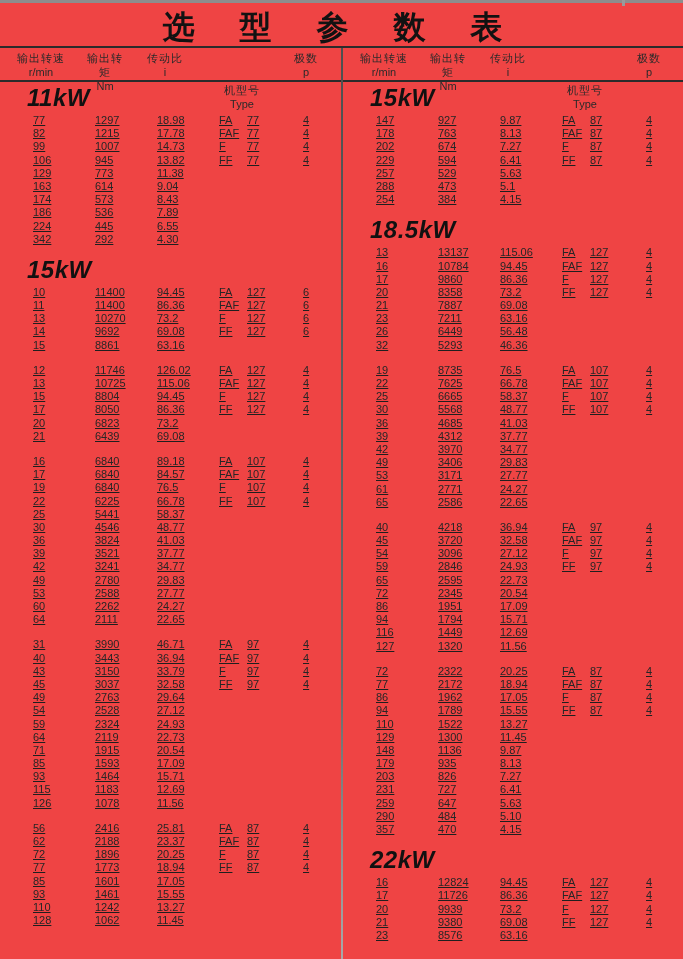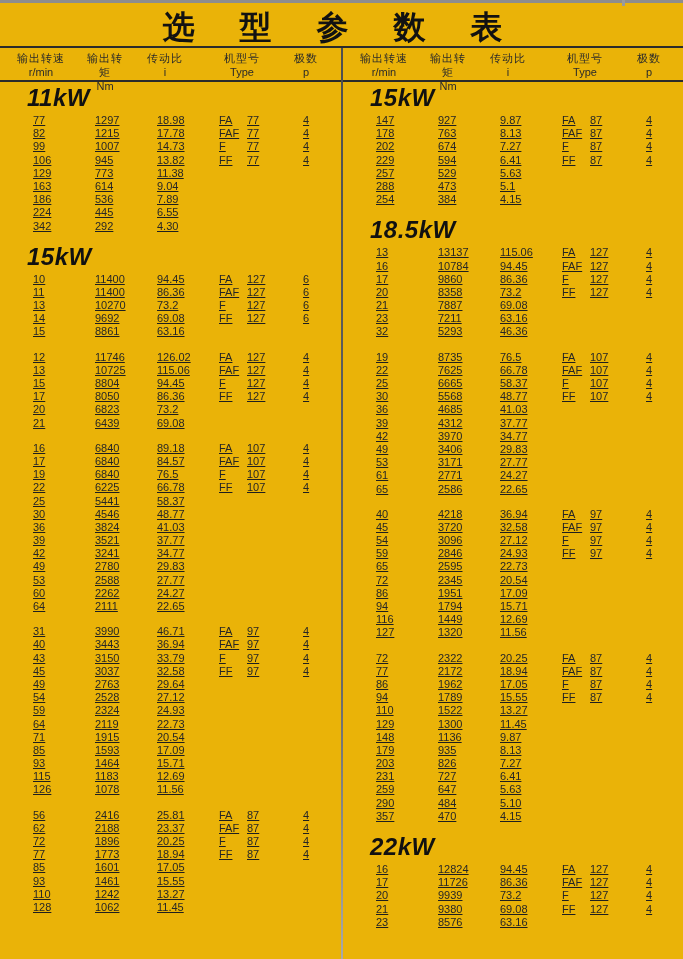--- a/index.html
+++ b/index.html
@@ -1,20 +1,20 @@
 <!DOCTYPE html>
 <html><head>
 <meta charset="utf-8">
 <style>
   html,body{margin:0;padding:0;background:#e8e8e6;}
   .page{
     position:relative;
     width:683px;height:959px;
     margin:0 auto;
-    background:#eab308;
+    background:#ef4444;
     font-family:"Liberation Sans","DejaVu Sans",sans-serif;
     color:#1f1f1f;
     overflow:hidden;
   }
   .top-edge-line{height:3px;background:#8d8d8d;}
   .corner-mark{position:absolute;top:0;right:58px;width:3px;height:6px;background:#9a9a9a;}
   .title{
     height:40px;
     padding-top:3px;
     text-align:center;
@@ -37,21 +37,21 @@
     box-sizing:border-box;
     font-size:11px;
     color:#2a2a2a;
   }
   .col-h{text-align:center;}
   .col-h .cn{line-height:14px;letter-spacing:1px;}
   .col-h .unit{line-height:14px;}
   .col-h:nth-child(1){width:82px;}
   .col-h:nth-child(2){width:46px;}
   .col-h:nth-child(3){width:74px;}
-  .col-h:nth-child(4){width:80px;}
+  .col-h:nth-child(4){width:80px;margin-top:32px;}
   .col-h:nth-child(5){width:48px;}
   .sec-title{
     font-size:24px;
     font-weight:bold;
     color:#111;
     margin:4px 0 4px 27px;
     line-height:24px;
     letter-spacing:0.5px;
     font-style:italic;
   }
@@ -145,20 +145,28 @@
           </div>
           <div class="row">
             <span class="c speed">163</span>
             <span class="c torque">614</span>
             <span class="c ratio">9.04</span>
             <span class="c typ"></span>
             <span class="c typn"></span>
             <span class="c poles"></span>
           </div>
           <div class="row">
+            <span class="c speed">174</span>
+            <span class="c torque">573</span>
+            <span class="c ratio">8.43</span>
+            <span class="c typ"></span>
+            <span class="c typn"></span>
+            <span class="c poles"></span>
+          </div>
+          <div class="row">
             <span class="c speed">186</span>
             <span class="c torque">536</span>
             <span class="c ratio">7.89</span>
             <span class="c typ"></span>
             <span class="c typn"></span>
             <span class="c poles"></span>
           </div>
           <div class="row">
             <span class="c speed">224</span>
             <span class="c torque">445</span>
@@ -675,20 +683,28 @@
           </div>
           <div class="row">
             <span class="c speed">23</span>
             <span class="c torque">7211</span>
             <span class="c ratio">63.16</span>
             <span class="c typ"></span>
             <span class="c typn"></span>
             <span class="c poles"></span>
           </div>
           <div class="row">
+            <span class="c speed">26</span>
+            <span class="c torque">6449</span>
+            <span class="c ratio">56.48</span>
+            <span class="c typ"></span>
+            <span class="c typn"></span>
+            <span class="c poles"></span>
+          </div>
+          <div class="row">
             <span class="c speed">32</span>
             <span class="c torque">5293</span>
             <span class="c ratio">46.36</span>
             <span class="c typ"></span>
             <span class="c typn"></span>
             <span class="c poles"></span>
           </div>
         </div>
         <div class="block">
           <div class="row">

